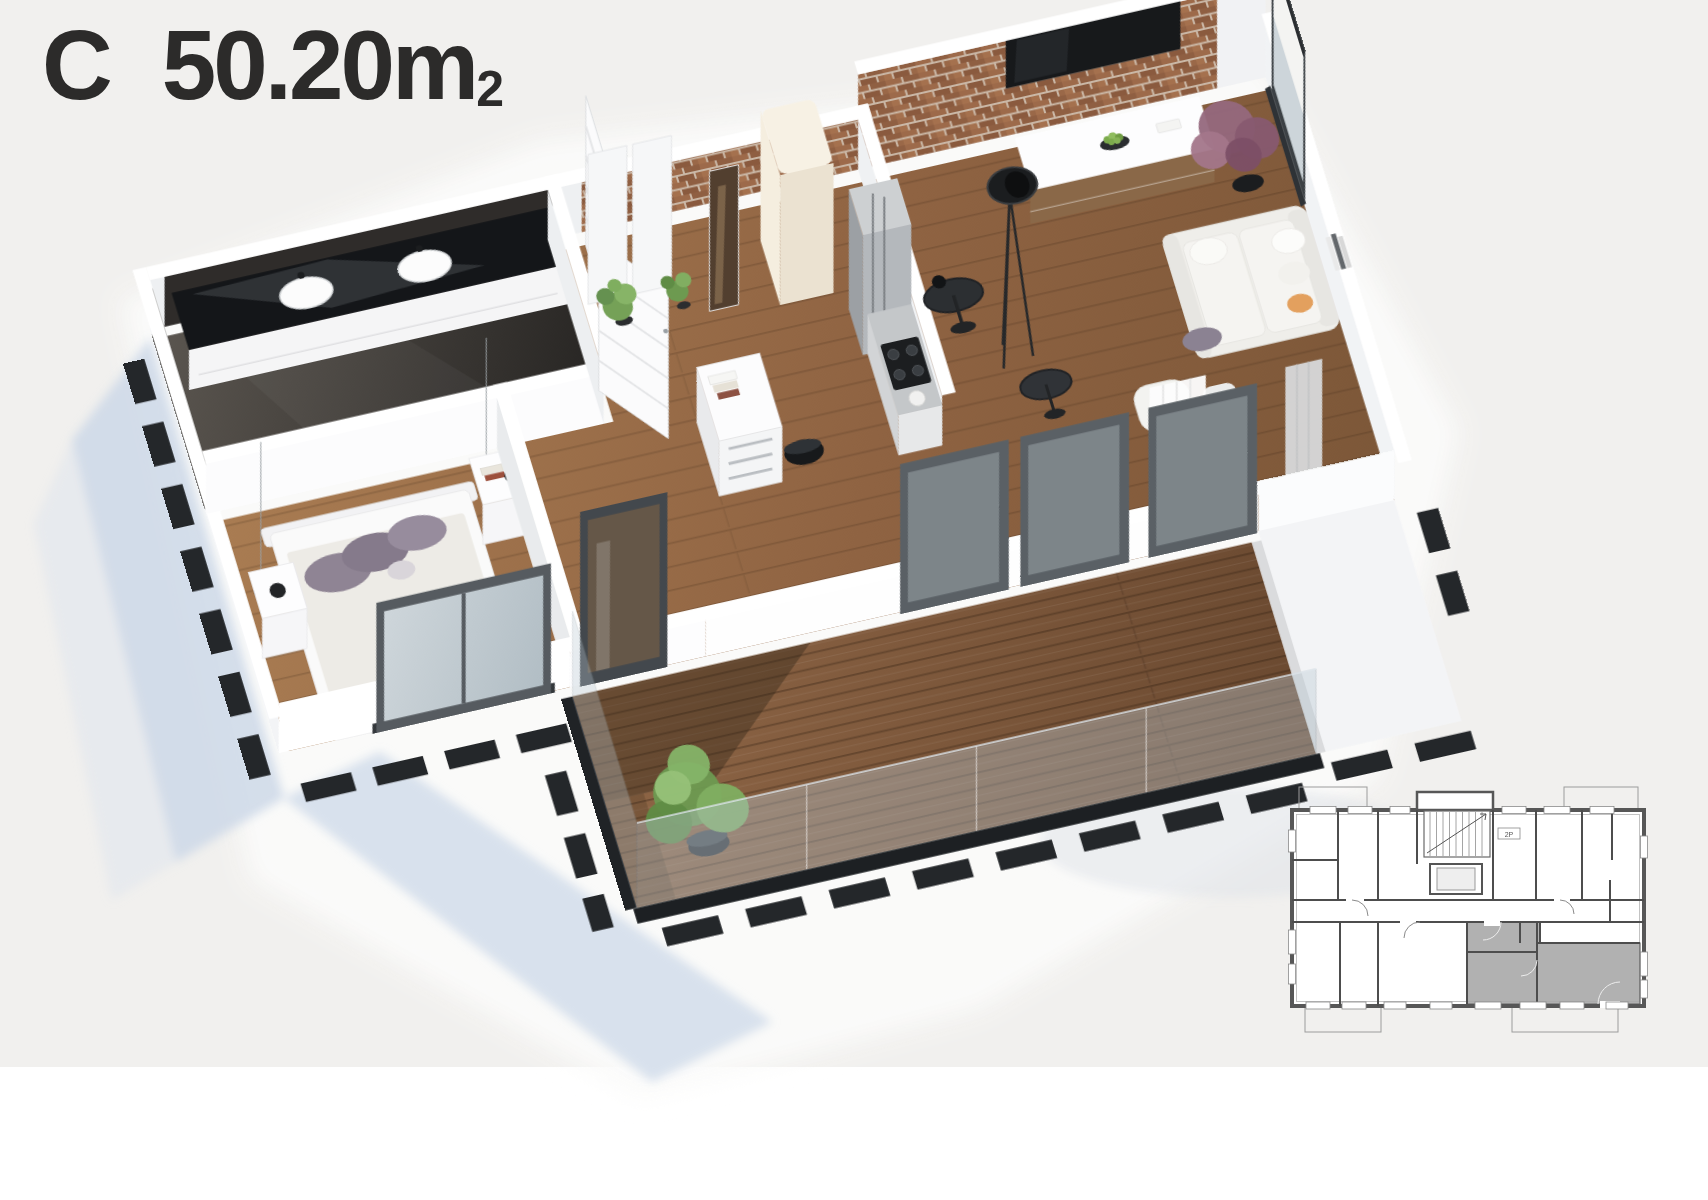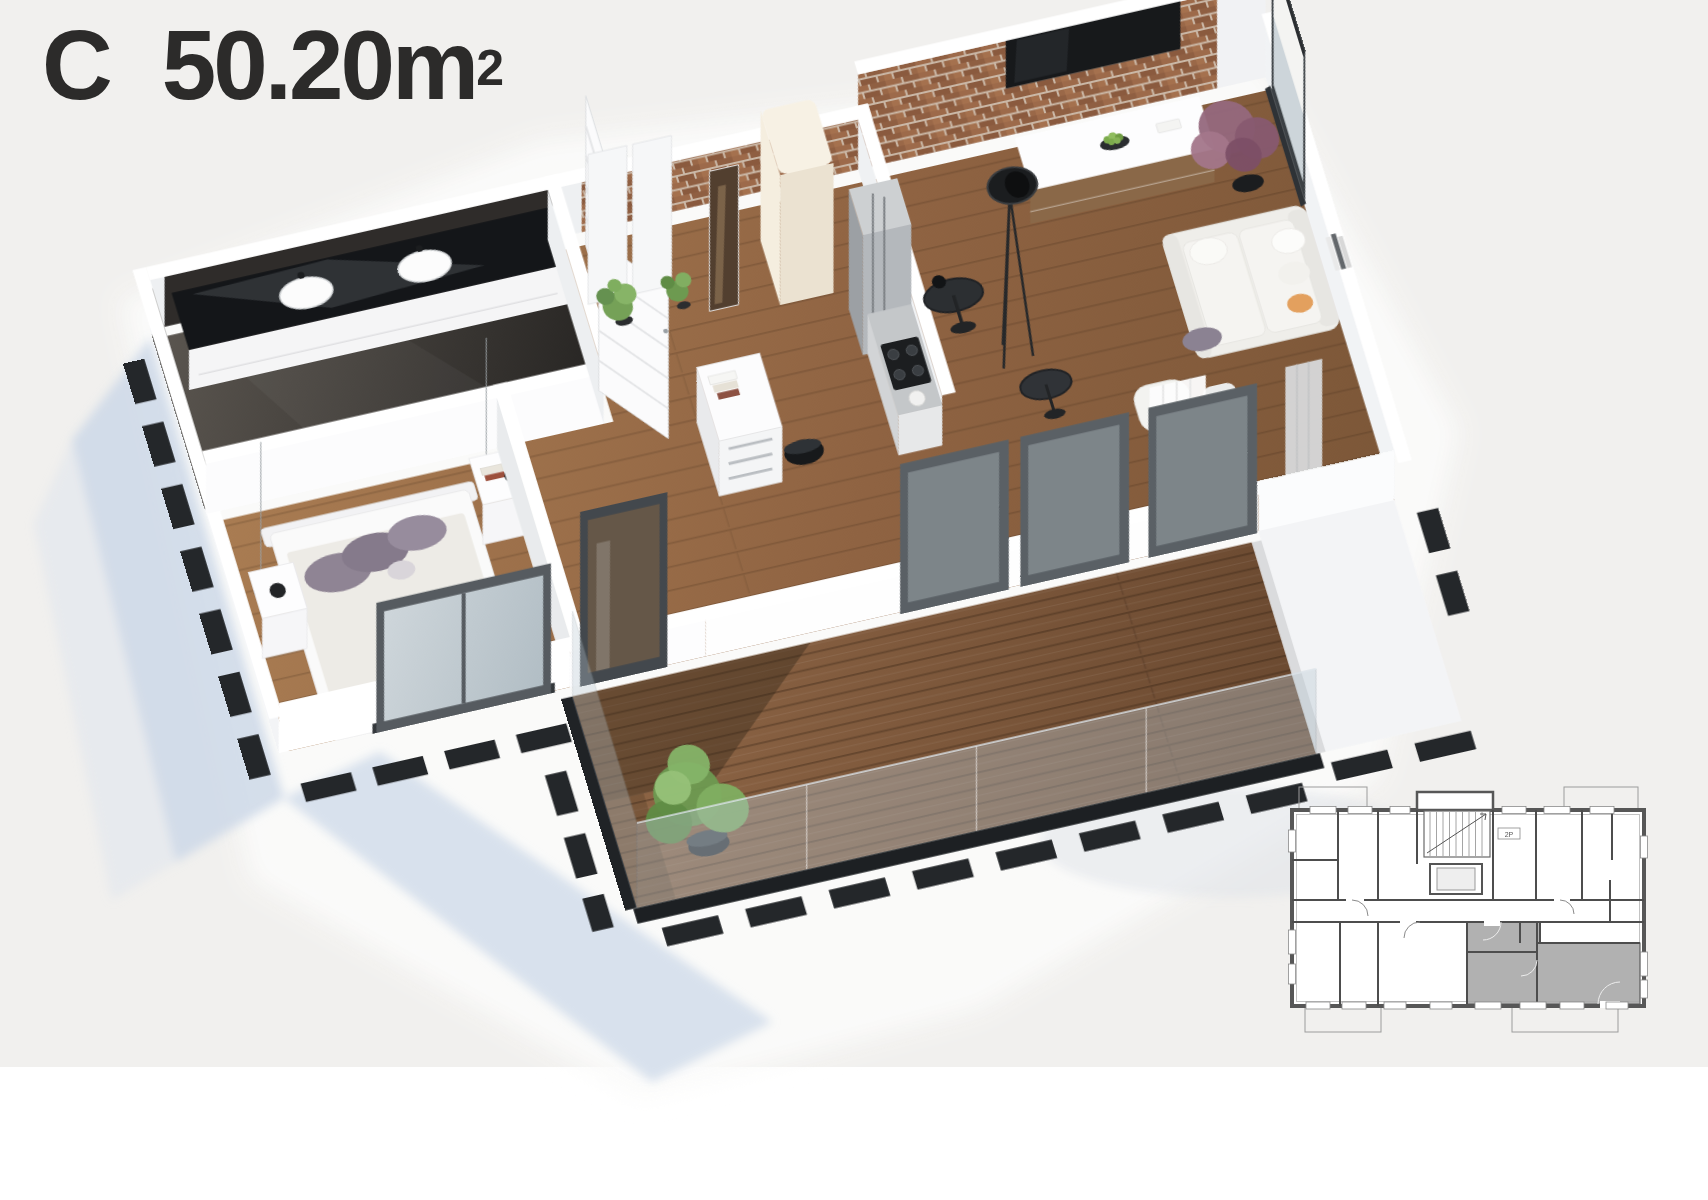--- a/index.html
+++ b/index.html
@@ -13,21 +13,21 @@
     background:#ffffff;
   }
   .scene{position:absolute;left:0;top:0;}
   .title{
     position:absolute;left:42px;top:16px;
     display:flex;align-items:flex-start;gap:52px;
     font-weight:700;font-size:98px;letter-spacing:-3px;
     color:#2c2b2a;line-height:1.0;
     user-select:none;
   }
-  .title .area-wrap{display:flex;align-items:center;}
+  .title .area-wrap{display:flex;align-items:flex-end;}
   .title .sup{font-size:50px;line-height:1;margin-top:6px;letter-spacing:-1px;}
 </style>
 </head>
 <body>
 
 <div class="lower-strip"></div>
 
 <svg class="scene" width="1708" height="1200" viewBox="0 0 1708 1200">
   <defs>
     <filter id="soft" x="-30%" y="-30%" width="160%" height="160%">

